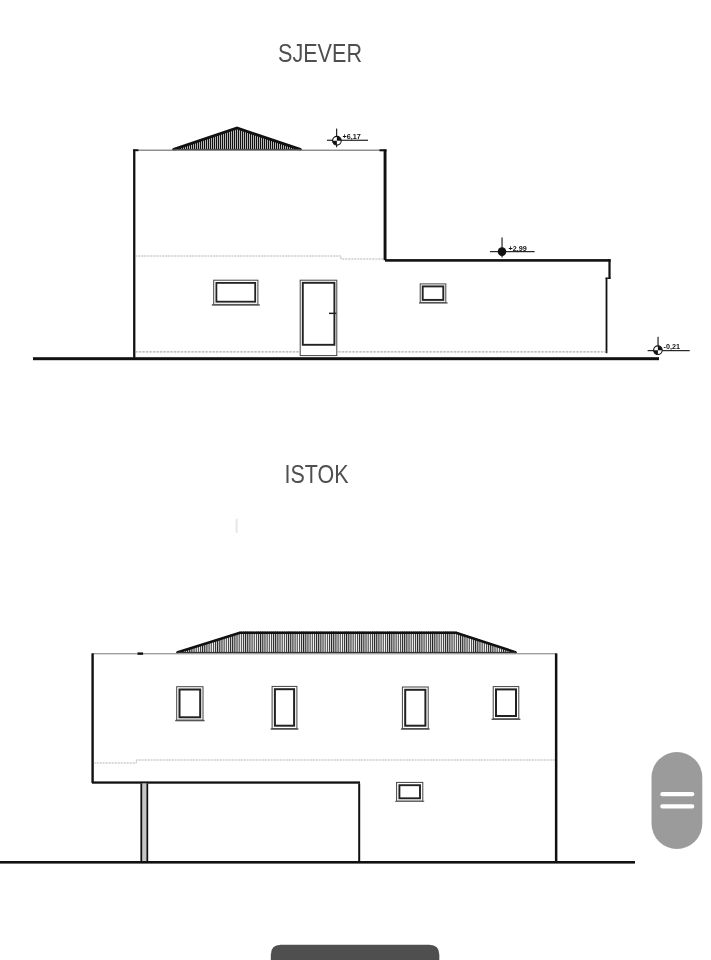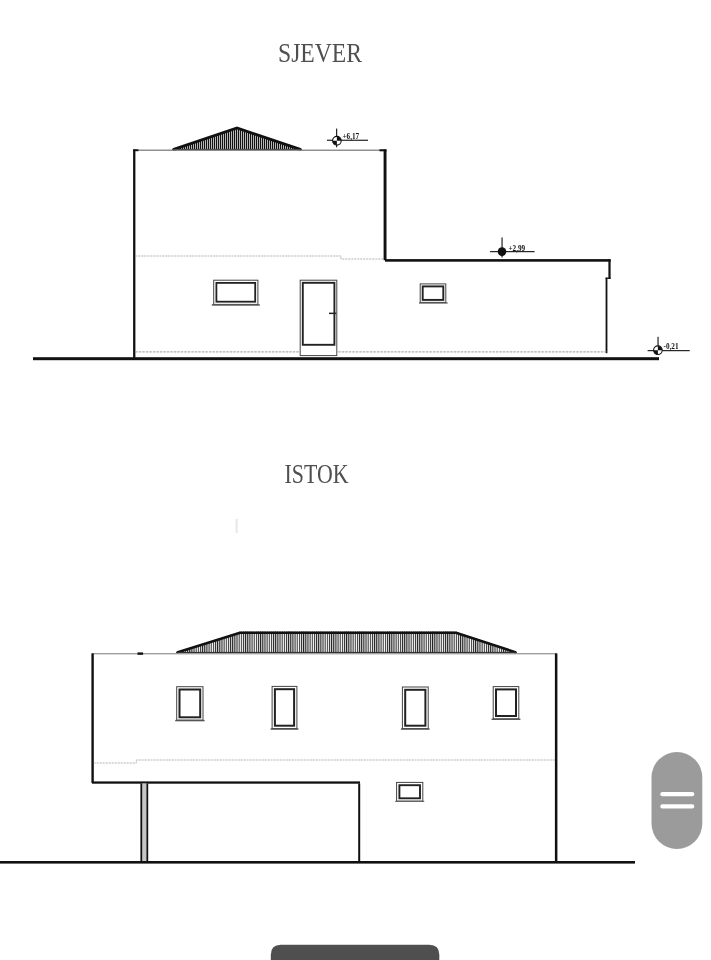--- a/index.html
+++ b/index.html
@@ -1,17 +1,17 @@
 <!DOCTYPE html>
 <html><head>
 <meta charset="utf-8">
 <style>
   html,body{margin:0;padding:0;background:#ffffff;}
   .page{width:711px;height:960px;position:relative;overflow:hidden;background:#737373;
-        font-family:Liberation Serif, serif;}
+        font-family:Liberation Sans, sans-serif;}
 </style>
 </head>
 <body>
 <div class="page">
 <svg width="711" height="960" viewBox="0 0 711 960">
   <defs>
     <pattern id="hatch" width="2.0" height="4" patternUnits="userSpaceOnUse">
       <rect width="2.0" height="4" fill="#f2f2f2"></rect>
       <rect x="0" width="1.25" height="4" fill="#111111"></rect>
     </pattern>

